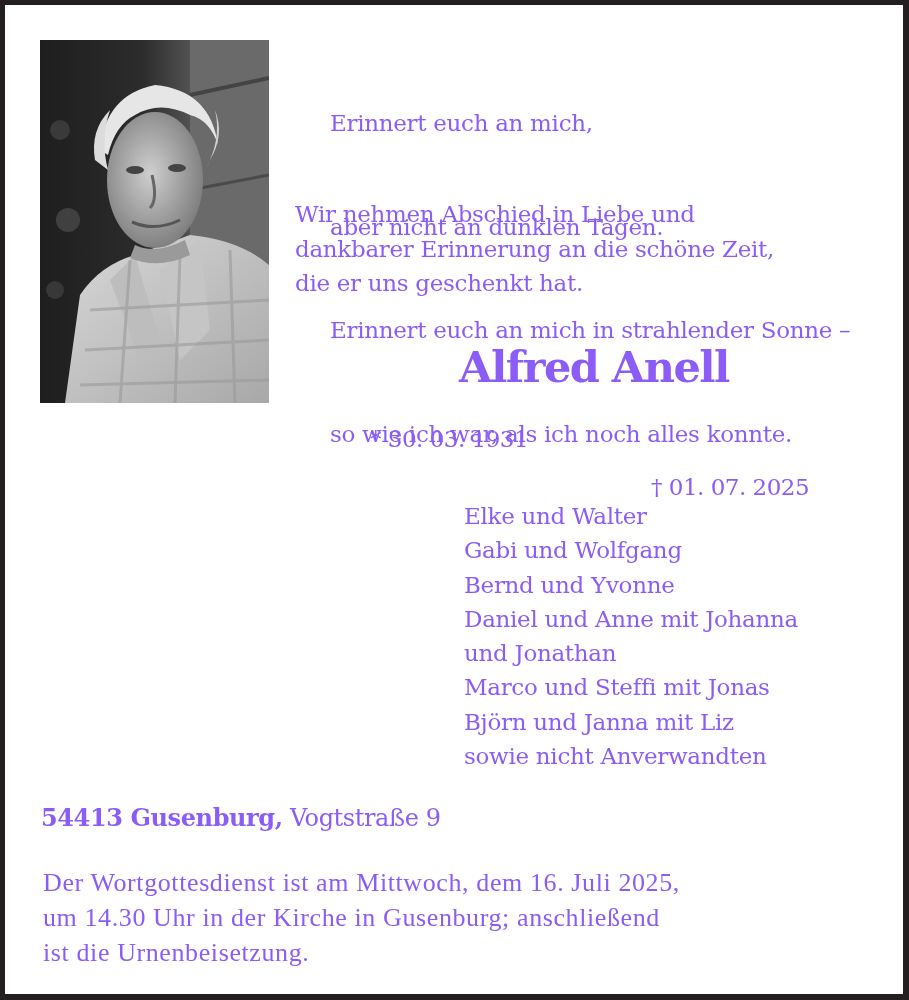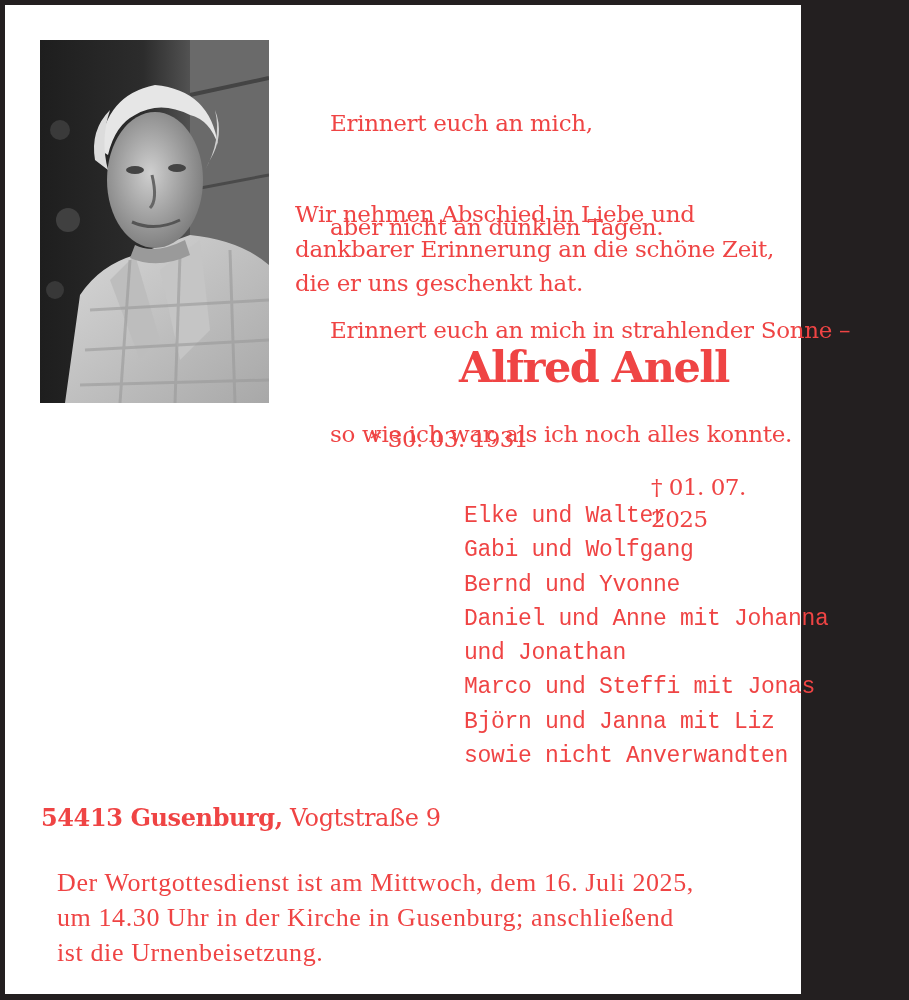--- a/index.html
+++ b/index.html
@@ -1,19 +1,19 @@
 <!DOCTYPE html>
 <html><head>
   <meta charset="utf-8">
   <style>
     * { margin: 0; padding: 0; box-sizing: border-box; }
     html, body { width: 909px; height: 1000px; background: #231f20; overflow: hidden; }
     .notice {
-      position: absolute; left: 5px; top: 5px; width: 796px; height: 989px;
-      background: #ffffff; color: #ef4444;
+      position: absolute; left: 5px; top: 5px; width: 898px; height: 989px;
+      background: #ffffff; color: #8b5cf6;
       font-family: "DejaVu Serif", "Liberation Serif", serif;
     }
     .photo {
       position: absolute; left: 35px; top: 35px; width: 229px; height: 363px;
       overflow: hidden; background: #3a3a3a;
     }
     .photo svg { display: block; width: 100%; height: 100%; }
     .poem {
       position: absolute; left: 325px; top: 32px;
       font-size: 23px; line-height: 34.5px; letter-spacing: -0.3px; white-space: pre;
@@ -29,27 +29,27 @@
     }
     .dates {
       position: absolute; top: 418px; font-size: 23px; line-height: 32px; letter-spacing: -0.5px;
     }
     .date-birth { left: 365px; }
     .date-death { left: 646px; margin-top: 48px; }
     .mourners {
       position: absolute; left: 459px; top: 494px;
       font-size: 23px; line-height: 34.3px; letter-spacing: -0.3px;
     }
-    .mourners div { white-space: pre; font-family: Liberation Mono, monospace; }
+    .mourners div { white-space: pre; }
     .address {
       position: absolute; left: 36px; top: 797px; font-size: 24px; line-height: 32px; letter-spacing: -0.4px;
     }
     .address .city { font-weight: bold; }
     .service {
-      position: absolute; left: 52px; top: 860px; width: 830px;
+      position: absolute; left: 38px; top: 860px; width: 830px;
       font-size: 22.5px; line-height: 35px; letter-spacing: -0.2px;
       font-family: "Liberation Serif", "DejaVu Serif", serif; font-size: 26px; letter-spacing: 0.6px;
     }
     .service div { white-space: pre; }
   </style>
 </head>
 <body>
 
 <div class="notice">
 

